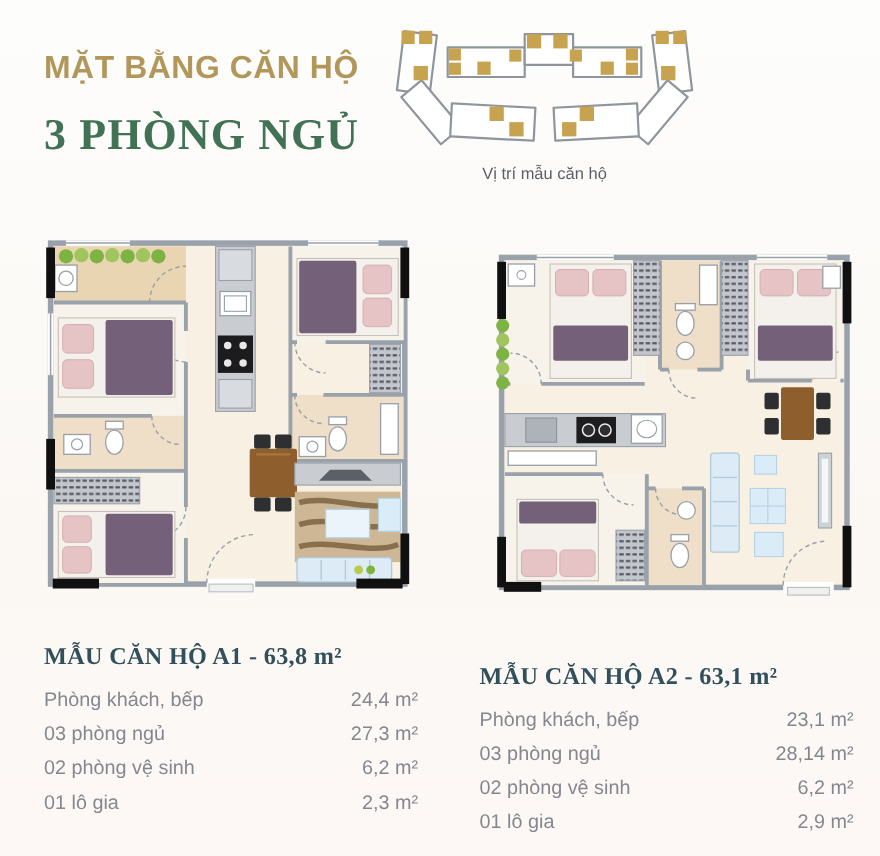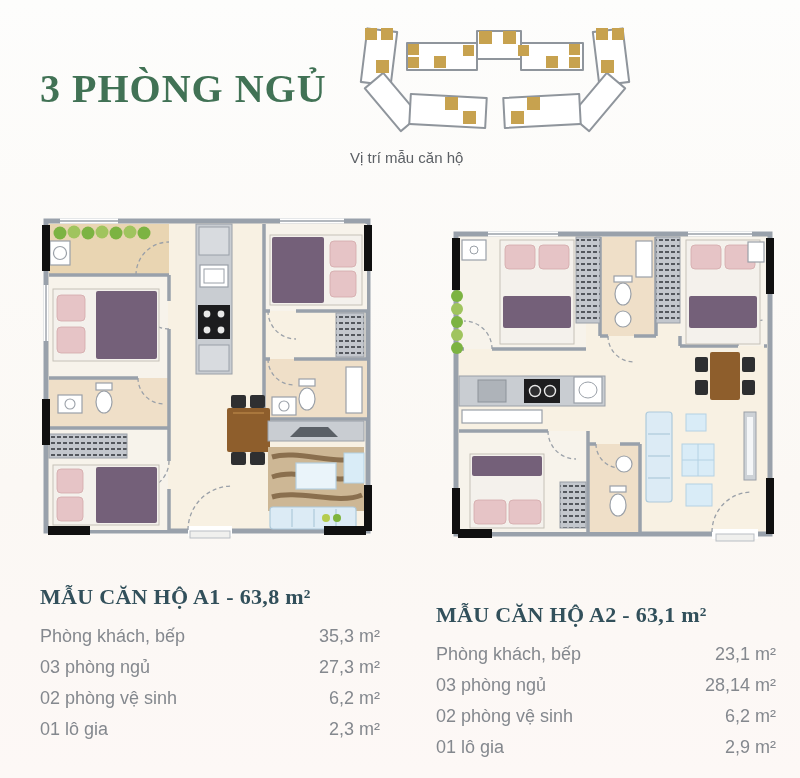--- a/index.html
+++ b/index.html
@@ -13,21 +13,21 @@
   html,body{margin:0;padding:0;}
   body{
     width:800px;height:778px;position:relative;overflow:hidden;
     background:linear-gradient(180deg,#fdfdfc 0%,#fbf8f4 62%,#fdf8f6 100%);
     font-family:"Liberation Sans",sans-serif;
   }
   .title-block{position:absolute;left:40px;top:46px;}
   .title-line1{color:var(--gold);font-size:29px;font-weight:bold;letter-spacing:.5px;}
   .title-line2{color:var(--green);font-family:"Liberation Serif",serif;font-size:40px;font-weight:bold;letter-spacing:1px;margin-top:19px;}
   .locator{position:absolute;left:350px;top:20px;width:290px;}
-  .locator-caption{text-align:left;color:var(--caption);font-size:15px;margin-top:3px;}
+  .locator-caption{text-align:center;color:var(--caption);font-size:15px;margin-top:3px;}
   .plan-a1{position:absolute;left:38px;top:213px;}
   .plan-a2{position:absolute;left:448px;top:226px;}
   .spec{position:absolute;width:340px;}
   .spec-a1{left:40px;top:584px;}
   .spec-a2{left:436px;top:602px;}
   .spec h3{font-family:"Liberation Serif",serif;color:var(--table_title);font-size:22px;font-weight:bold;margin:0 0 16px;letter-spacing:.3px;}
   .spec .row{display:flex;color:var(--table_text);font-size:18px;margin-bottom:10px;justify-content:space-between;}
   .spec .row .lbl{width:190px;}
   
   .wallstroke{stroke:var(--wall);stroke-width:5;}
@@ -47,20 +47,21 @@
   .wood{fill:var(--wood);}
   .chair{fill:var(--chair);}
   .winbreak{fill:#ffffff;}
   .winline{stroke:#9aa0a8;stroke-width:1.4;}
   .ctable{fill:#d9ecf7;stroke:#b4d2e4;stroke-width:1;}
 </style>
 </head>
 <body>
 
 <div class="title-block">
+  <div class="title-line1">MẶT BẰNG CĂN HỘ</div>
   <div class="title-line2">3 PHÒNG NGỦ</div>
 </div>
 
 <div class="locator">
   <svg viewBox="0 0 290 122" width="290" height="122">
     <g stroke="var(--outline_gray)" stroke-width="2" fill="#ffffff" stroke-linejoin="round">
       <rect x="14" y="10" width="30" height="54" transform="rotate(7 29 37)"></rect>
       <rect x="30" y="54" width="24" height="56" transform="rotate(-40 42 82)"></rect>
       <rect x="57" y="23" width="70" height="27"></rect>
       <rect x="127" y="11" width="44" height="28"></rect>
@@ -408,21 +409,21 @@
         <rect x="318" y="252" width="8" height="56"></rect>
     <rect x="10" y="303" width="34" height="9"></rect>
   </g>
 </svg>
 </div>
 
 <div class="spec spec-a1">
   <h3>MẪU CĂN HỘ A1 - 63,8 m²</h3>
   <div class="row">
     <span class="lbl">Phòng khách, bếp</span>
-    <span class="val">35,3 m²</span>
+    <span class="val">24,4 m²</span>
   </div>
   <div class="row">
     <span class="lbl">03 phòng ngủ</span>
     <span class="val">27,3 m²</span>
   </div>
   <div class="row">
     <span class="lbl">02 phòng vệ sinh</span>
     <span class="val">6,2 m²</span>
   </div>
   <div class="row">

